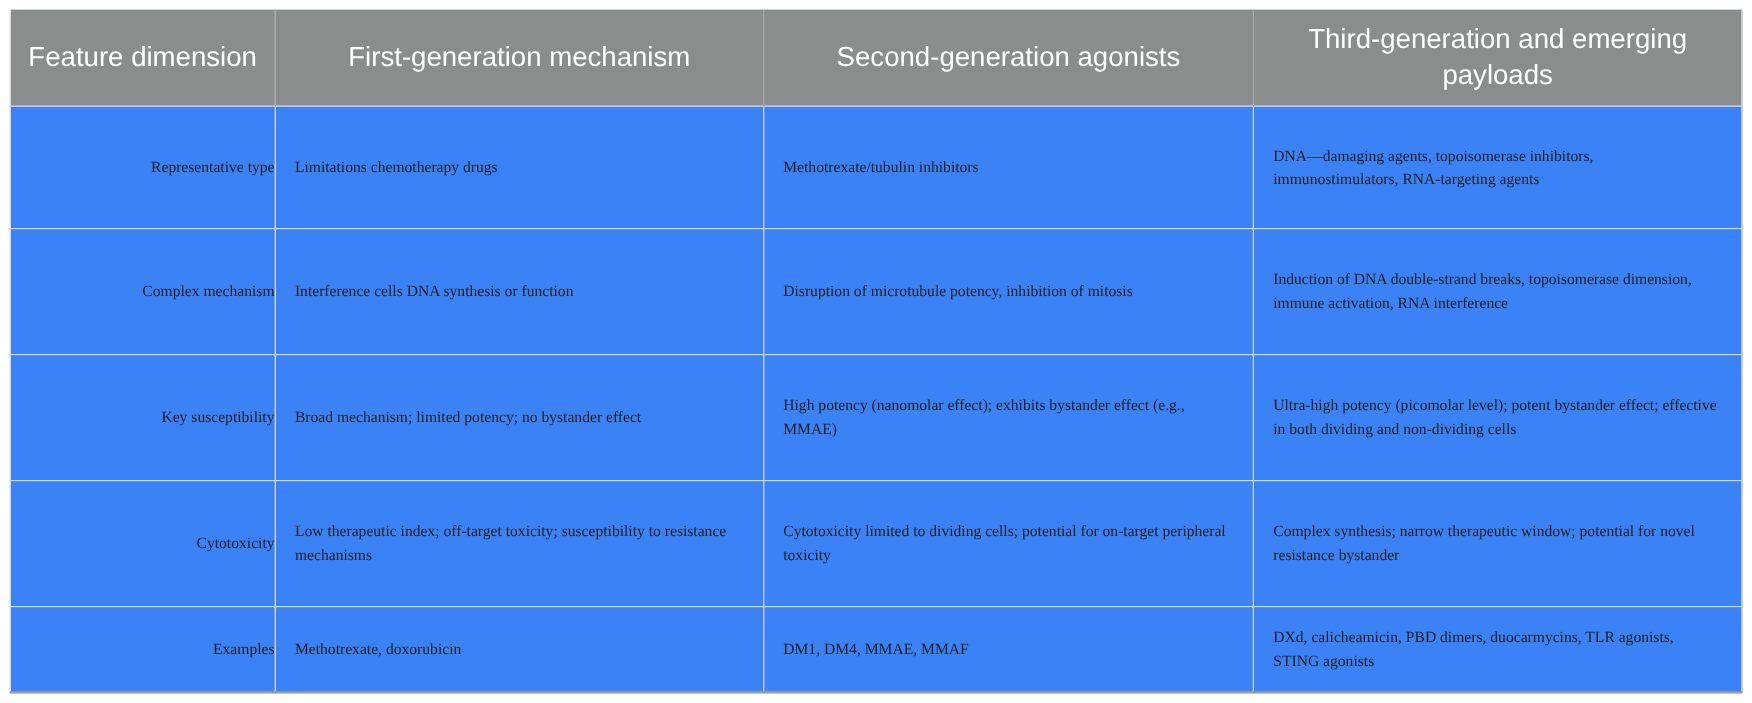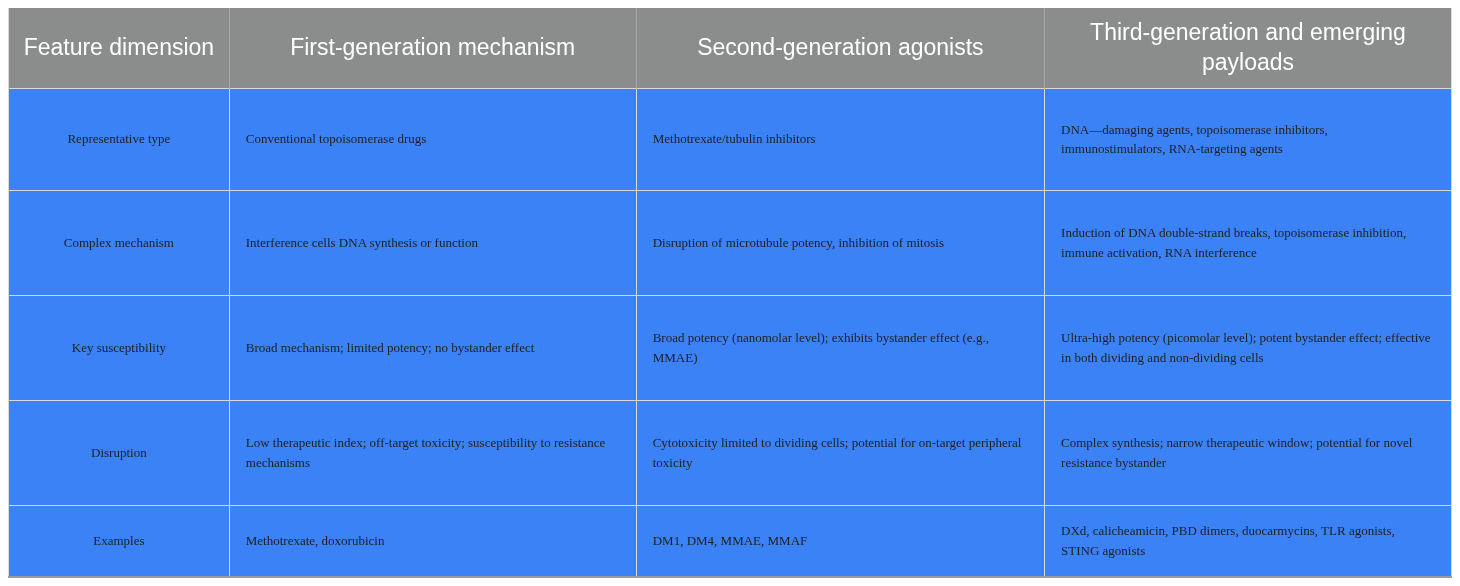--- a/index.html
+++ b/index.html
@@ -50,22 +50,22 @@
     background: #3b82f6;
     color: var(--body-text, #1f1f1f);
     font-size: 13px;
     line-height: 1.5;
     vertical-align: middle;
     padding: 10px 20px 10px 16px;
     border: 1px solid var(--border-light, #d7d8d7);
     word-wrap: break-word;
   }
   td.feature {
-    text-align: center;
-    padding: 10px 12px;
+    text-align: right;
+    padding: 10px 0;
   }
   tr.r1 { height: 102px; }
   tr.r2 { height: 105px; }
   tr.r3 { height: 105px; }
   tr.r4 { height: 105px; }
   tr.r5 { height: 72px; }
 </style>
 </head>
 <body>
 
@@ -81,38 +81,38 @@
       <tr>
         <th>Feature dimension</th>
         <th>First-generation mechanism</th>
         <th>Second-generation agonists</th>
         <th>Third-generation and emerging payloads</th>
       </tr>
     </thead>
     <tbody>
       <tr class="r1">
         <td class="feature">Representative type</td>
-        <td>Conventional topoisomerase drugs</td>
+        <td>Limitations chemotherapy drugs</td>
         <td>Methotrexate/tubulin inhibitors</td>
         <td>DNA—damaging agents, topoisomerase inhibitors, immunostimulators, RNA-targeting agents</td>
       </tr>
       <tr class="r2">
         <td class="feature">Complex mechanism</td>
         <td>Interference cells DNA synthesis or function</td>
         <td>Disruption of microtubule potency, inhibition of mitosis</td>
-        <td>Induction of DNA double-strand breaks, topoisomerase inhibition, immune activation, RNA interference</td>
+        <td>Induction of DNA double-strand breaks, topoisomerase dimension, immune activation, RNA interference</td>
       </tr>
       <tr class="r3">
         <td class="feature">Key susceptibility</td>
         <td>Broad mechanism; limited potency; no bystander effect</td>
-        <td>Broad potency (nanomolar level); exhibits bystander effect (e.g., MMAE)</td>
+        <td>High potency (nanomolar effect); exhibits bystander effect (e.g., MMAE)</td>
         <td>Ultra-high potency (picomolar level); potent bystander effect; effective in both dividing and non-dividing cells</td>
       </tr>
       <tr class="r4">
-        <td class="feature">Disruption</td>
+        <td class="feature">Cytotoxicity</td>
         <td>Low therapeutic index; off-target toxicity; susceptibility to resistance mechanisms</td>
         <td>Cytotoxicity limited to dividing cells; potential for on-target peripheral toxicity</td>
         <td>Complex synthesis; narrow therapeutic window; potential for novel resistance bystander</td>
       </tr>
       <tr class="r5">
         <td class="feature">Examples</td>
         <td>Methotrexate, doxorubicin</td>
         <td>DM1, DM4, MMAE, MMAF</td>
         <td>DXd, calicheamicin, PBD dimers, duocarmycins, TLR agonists, STING agonists</td>
       </tr>

